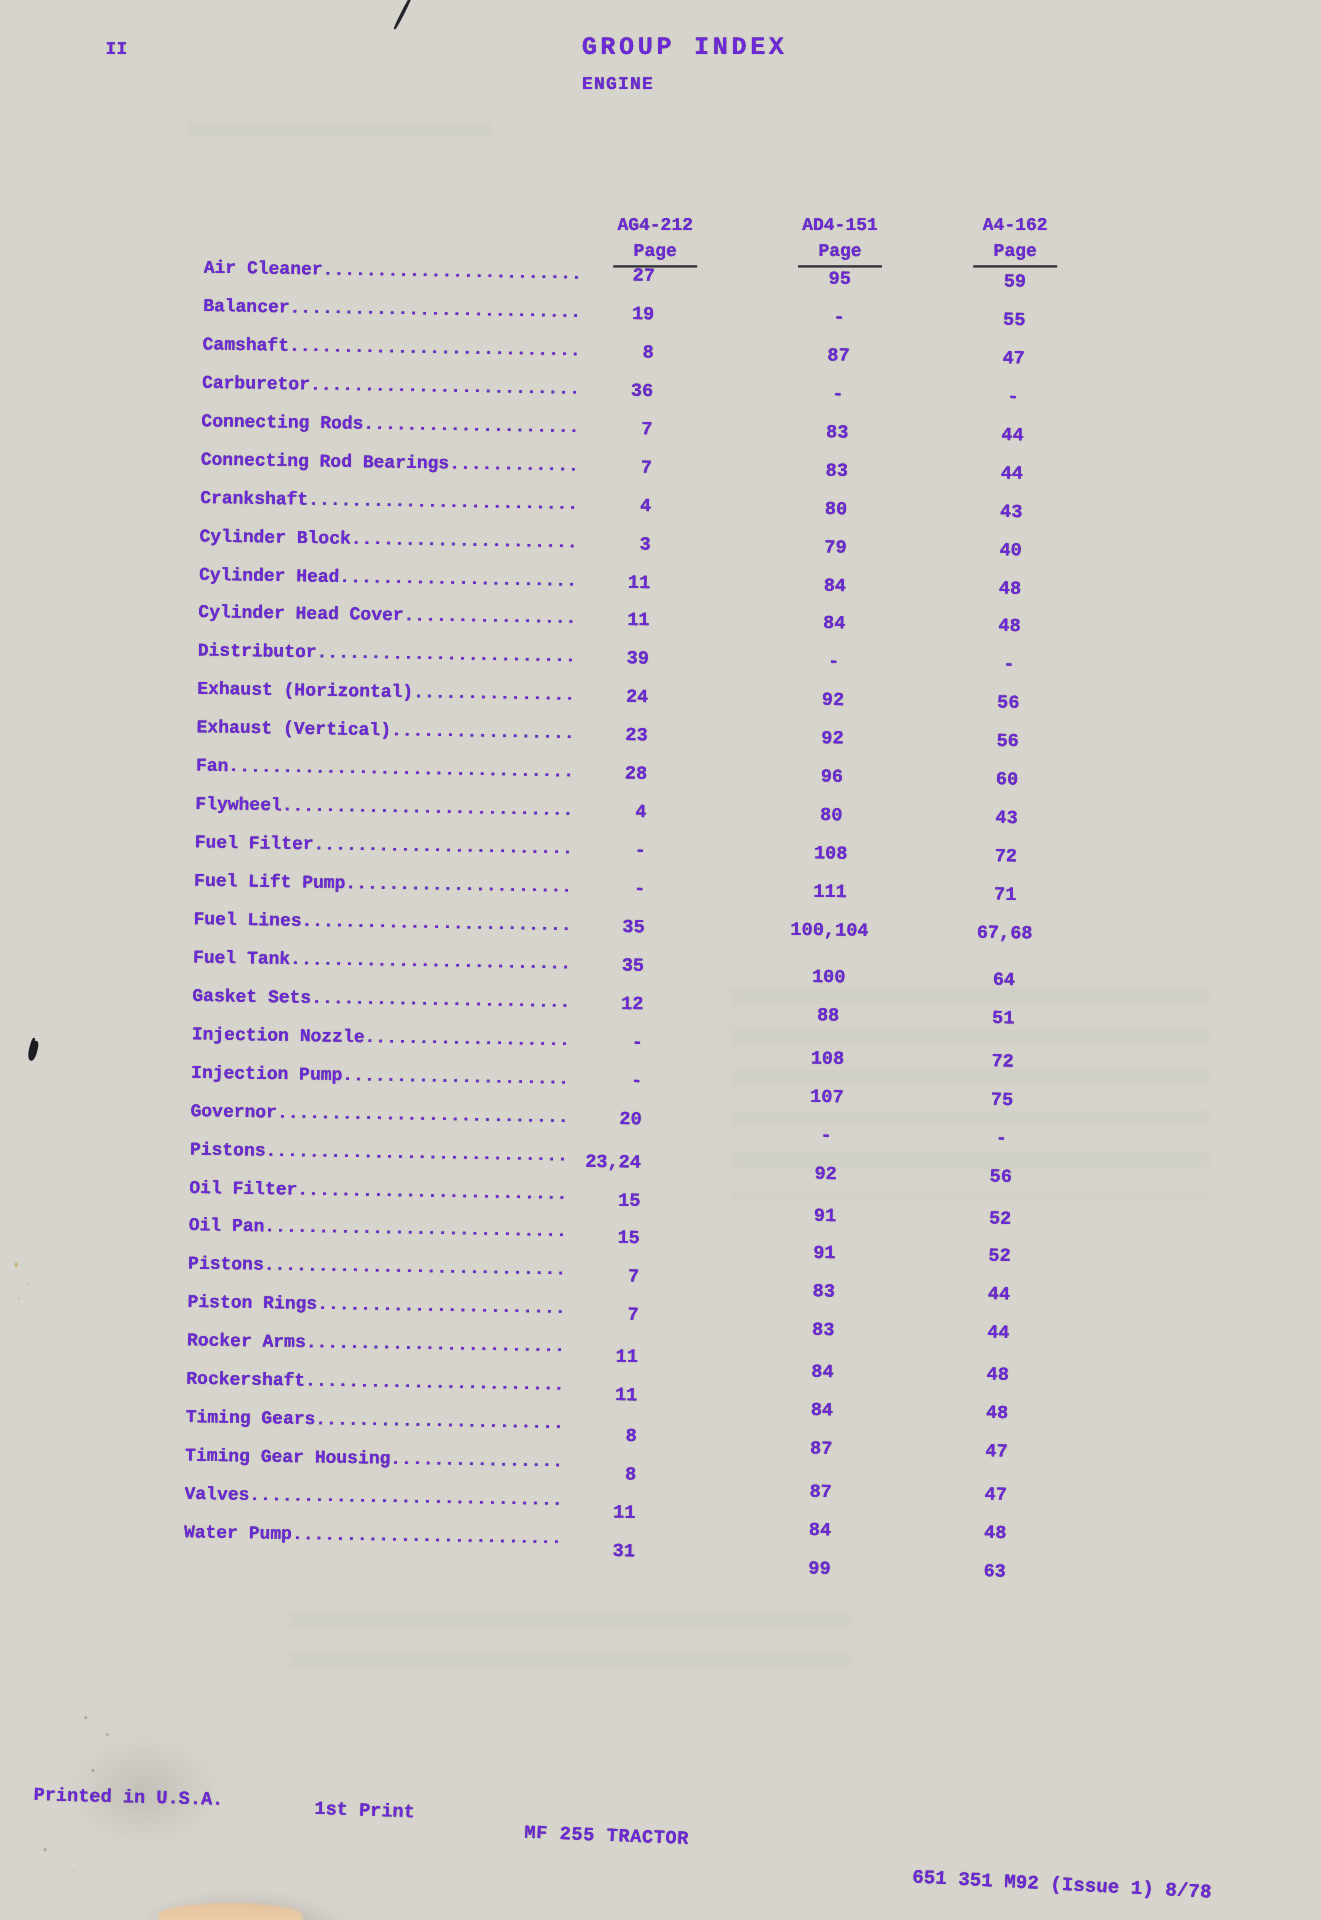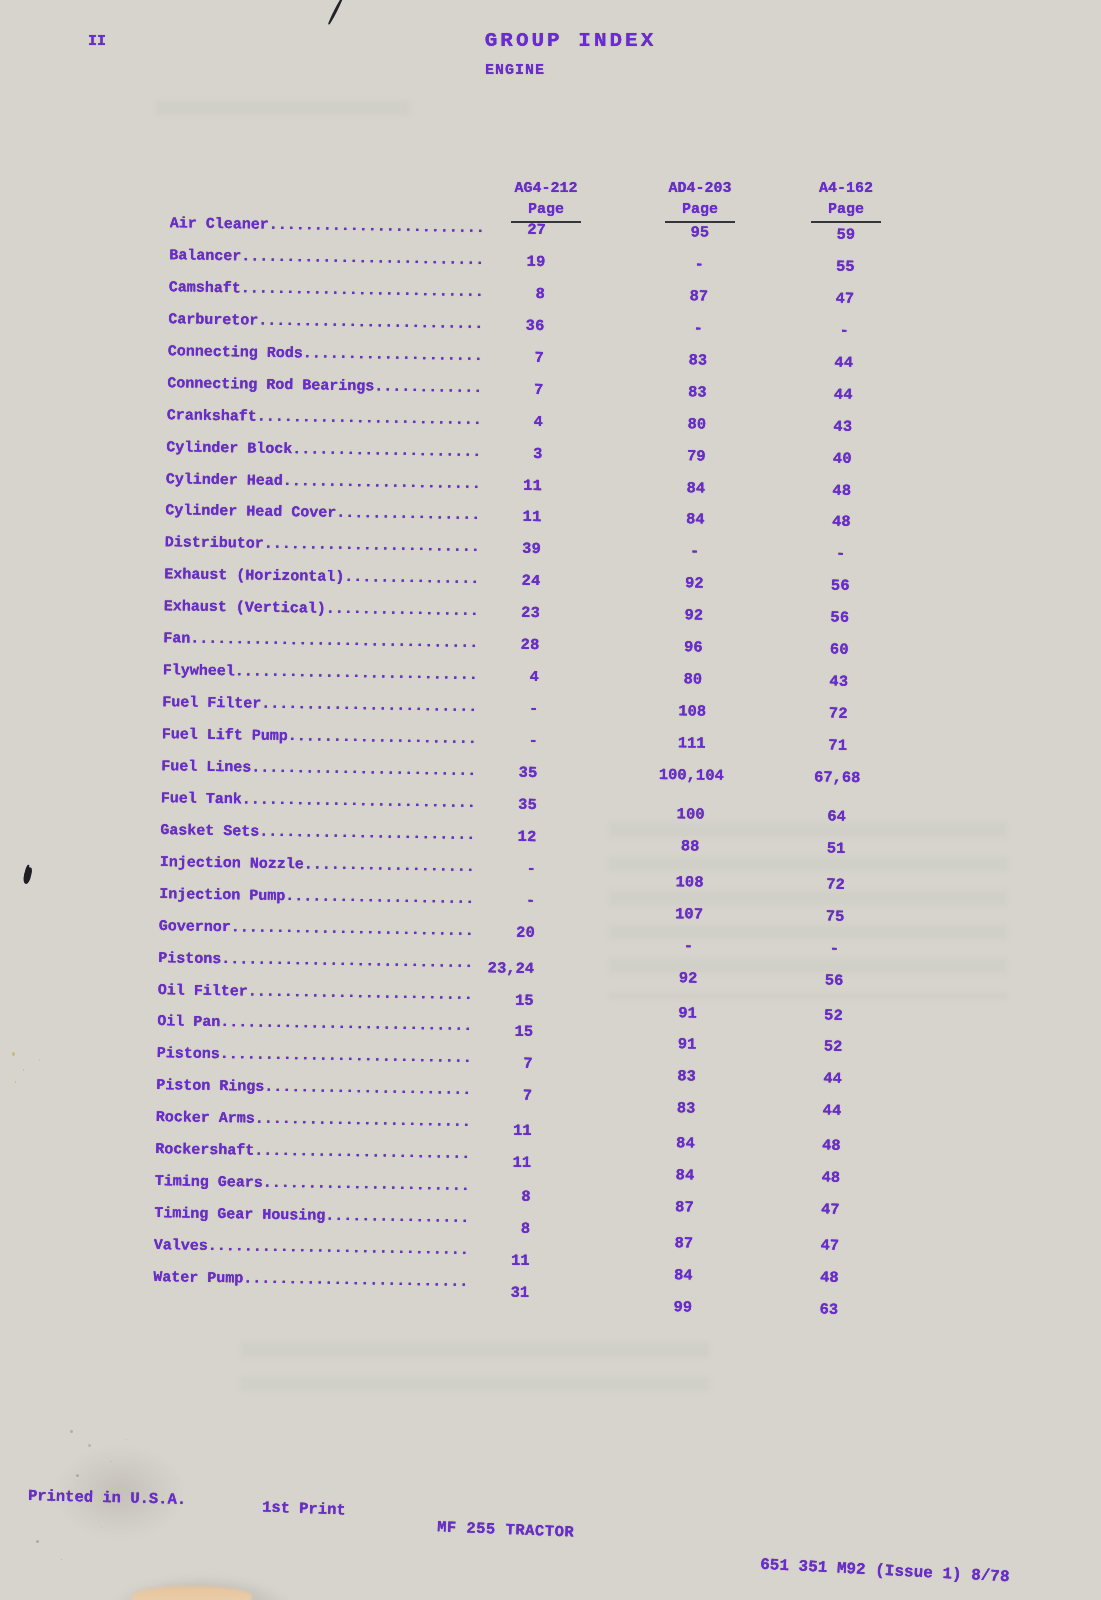--- a/index.html
+++ b/index.html
@@ -128,21 +128,21 @@
 
   <div class="pageno ink">II</div>
   <div class="title ink">GROUP INDEX</div>
   <div class="subtitle ink">ENGINE</div>
 
   <div class="colhead ink" id="h1">
     <div>AG4-212</div>
     <span class="pg">Page</span>
   </div>
   <div class="colhead ink" id="h2">
-    <div>AD4-203</div>
+    <div>AD4-151</div>
     <span class="pg">Page</span>
   </div>
   <div class="colhead ink" id="h3">
     <div>A4-162</div>
     <span class="pg">Page</span>
   </div>
 
   <div class="index-table" id="rows">
     <div class="row">
       <span class="label-wrap ink"><span class="item">Air Cleaner</span><span class="dots">........................</span></span>

